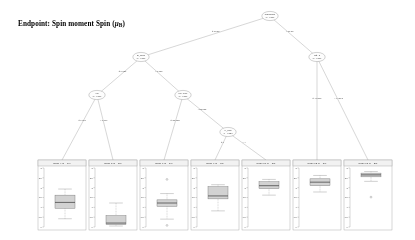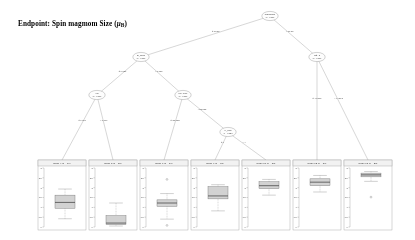--- a/index.html
+++ b/index.html
@@ -29,21 +29,21 @@
   .whisk{stroke:#8a8a8a;stroke-width:.35;stroke-dasharray:.9 .7;}
   .cap{stroke:#8a8a8a;stroke-width:.4;}
   .outl{fill:none;stroke:#6f6f6f;stroke-width:.35;}
 </style>
 </head>
 <body>
 
 <div id="root">
 
   <div id="title">
-    <span>Endpoint: Spin magmom Size (</span><i>μ</i><span class="sub">B</span><span>)</span>
+    <span>Endpoint: Spin moment Spin (</span><i>μ</i><span class="sub">B</span><span>)</span>
   </div>
 
   <svg id="fig" width="415" height="234" viewBox="0 0 415 234">
     <g id="edges">
         <line x1="266.95032717955576" y1="17.15101508097193" x2="141" y2="57" class="edge"></line>
         <line x1="272.4114209829087" y1="18.498001257561" x2="317" y2="57" class="edge"></line>
         <line x1="138.5781663751387" y1="59.48375550731515" x2="97" y2="95" class="edge"></line>
         <line x1="143.37291449319608" y1="59.54947063108268" x2="183" y2="95" class="edge"></line>
         <line x1="95.48288056628795" y1="98.34579017970427" x2="62" y2="160" class="edge"></line>
         <line x1="97.76486095079169" y1="98.6898565399521" x2="113" y2="160" class="edge"></line>

